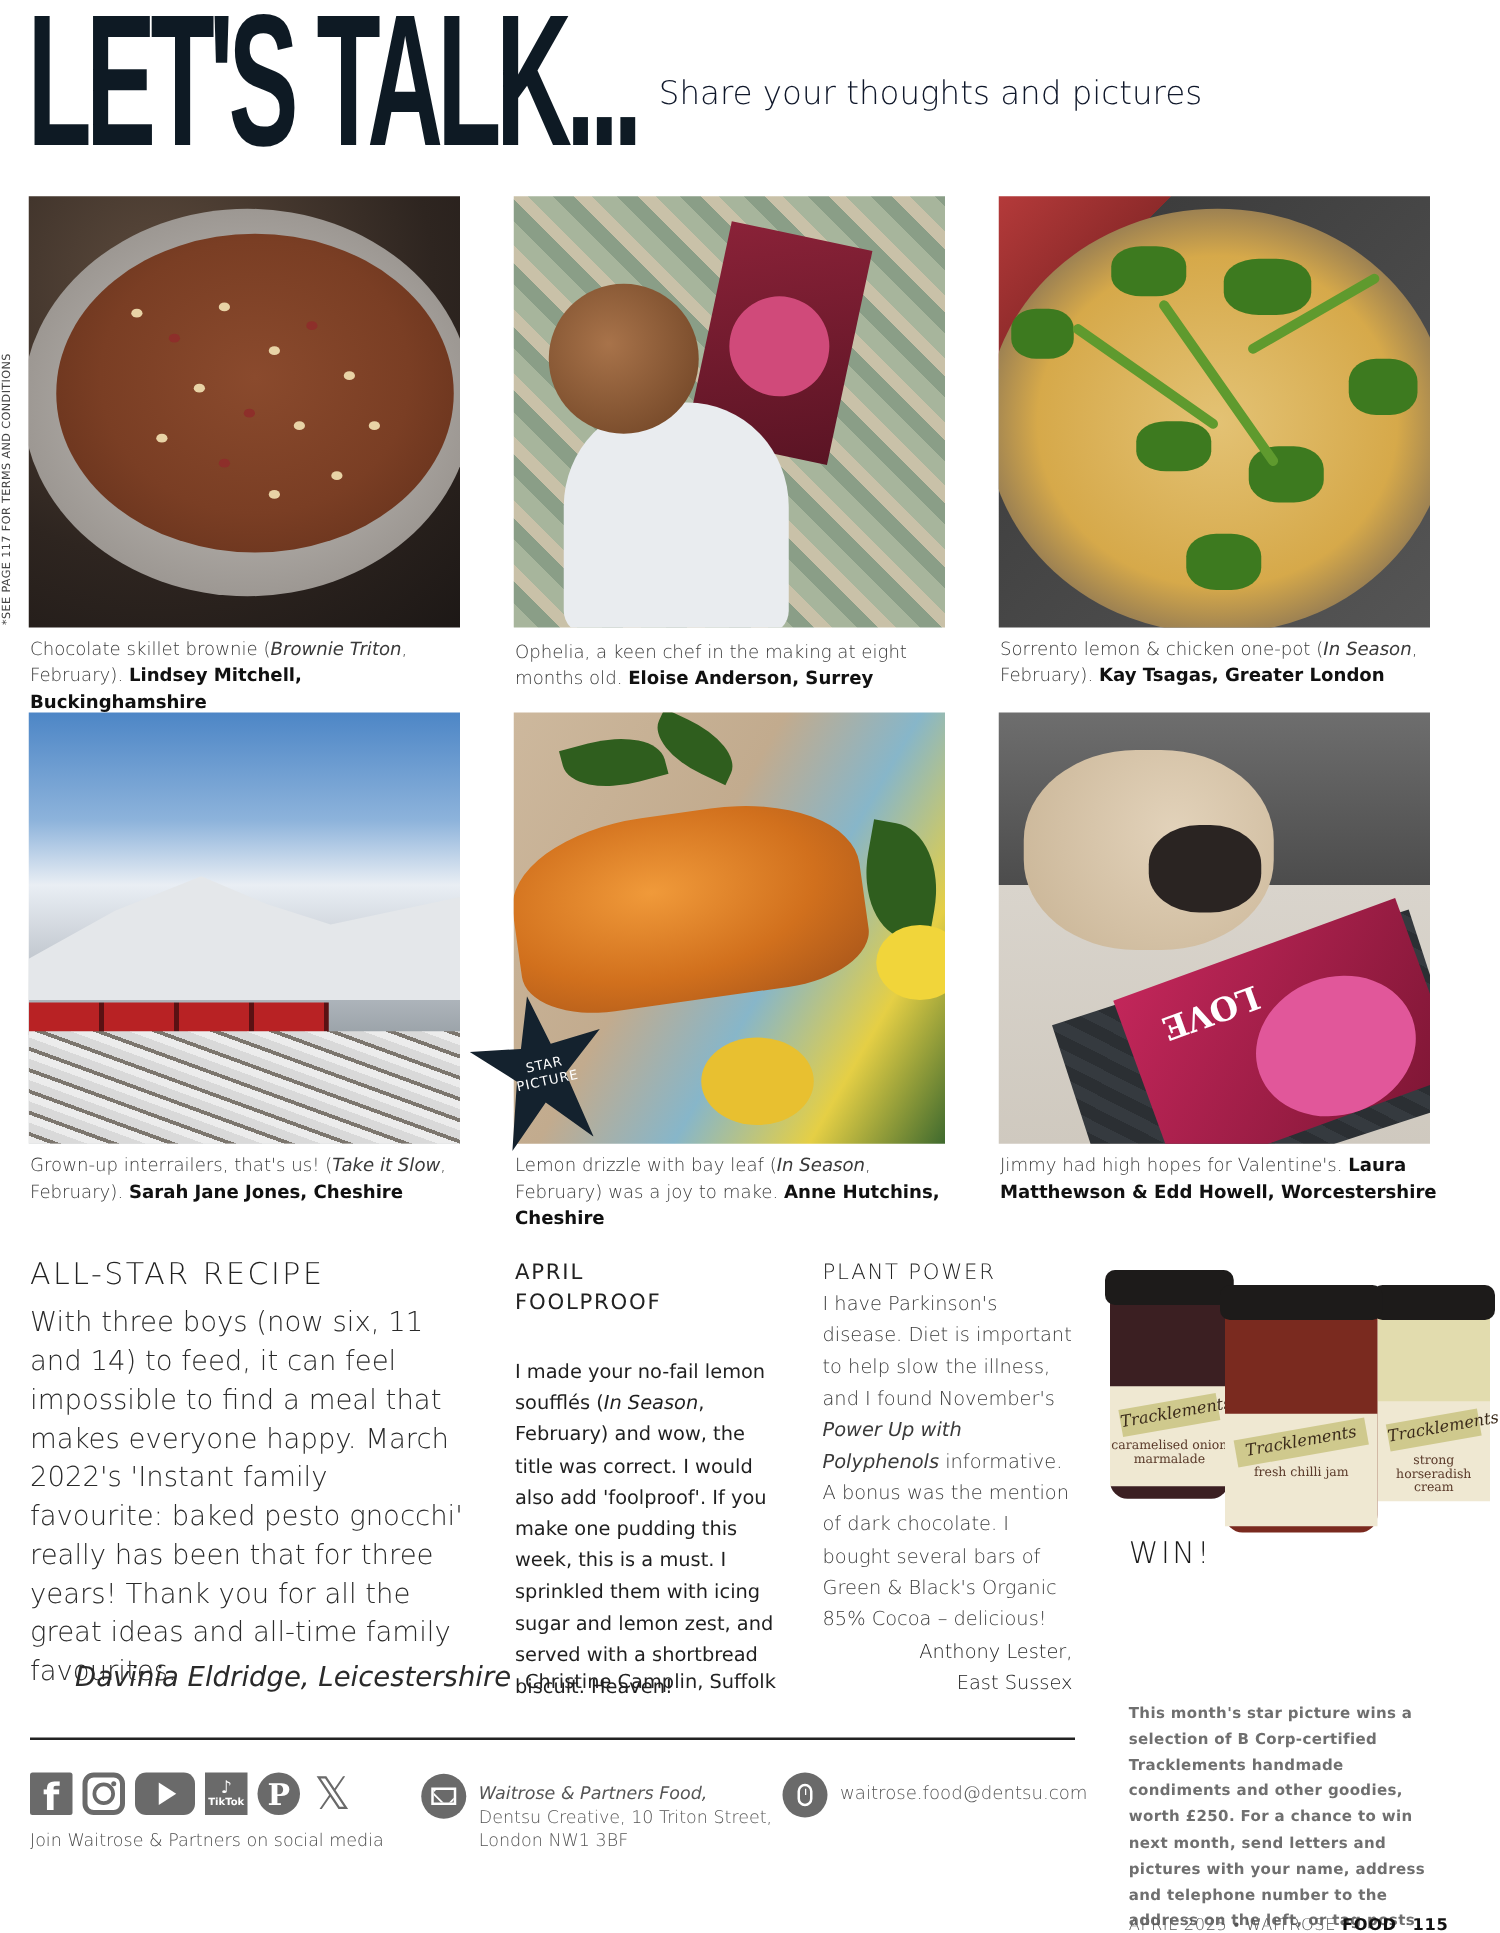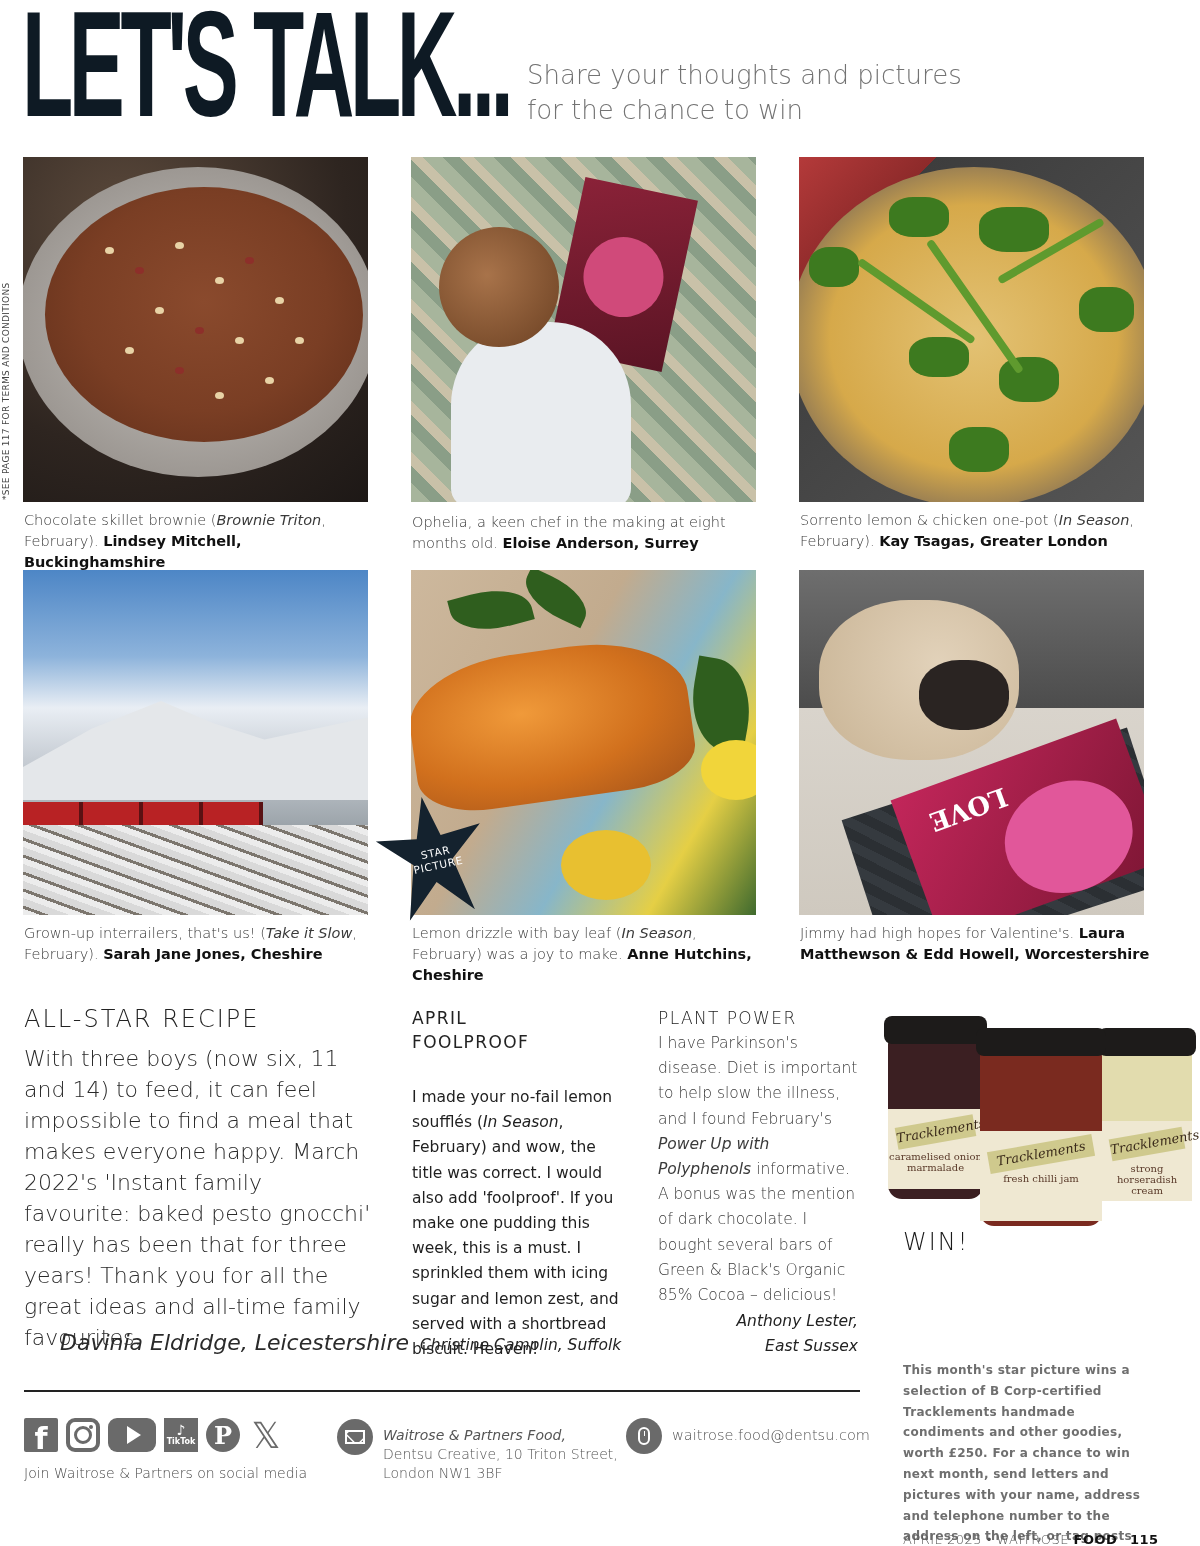--- a/index.html
+++ b/index.html
@@ -9,21 +9,21 @@
   .title {
     position: absolute; left: 22px; top: 4px; height: 120px;
     font-family: "Liberation Sans", sans-serif; font-weight: 700;
     font-size: 150px; line-height: 120px; color: #0e1a24;
     letter-spacing: -8px; transform: scaleX(0.56); transform-origin: left top;
     white-space: nowrap;
   }
   .subtitle {
     position: absolute; left: 527px; top: 58px; width: 460px;
     font-family: "DejaVu Sans", sans-serif; font-weight: 300; font-size: 26px;
-    line-height: 35px; color: #737373;
+    line-height: 35px; color: #0f172a;
   }
   .side-note {
     position: absolute; left: 1px; top: 500px; transform: rotate(-90deg); transform-origin: left top;
     font-size: 9px; letter-spacing: 0.3px; color: #444; white-space: nowrap;
     font-family: "DejaVu Sans", sans-serif;
   }
 
   .photo { position: absolute; width: 345px; height: 345px; overflow: hidden; }
   .caption {
     position: absolute; width: 350px; font-size: 14.5px; line-height: 21px; color: #3a3a3a;
@@ -108,21 +108,21 @@
 
   .col-title {
     position: absolute; font-size: 17px; line-height: 24px; letter-spacing: 1.4px; color: #222;
     font-family: "DejaVu Sans", sans-serif;
   }
   .col-body {
     position: absolute; font-size: 15.5px; line-height: 25.2px; color: #1f1f1f;
     font-family: "DejaVu Sans", sans-serif;
   }
   .col-body.light { font-weight: 300; color: #3a3a3a; }
-  .col-sig { position: absolute; font-size: 15.5px; line-height: 25px; font-style: italic; color: #222; }
+  .col-sig { position: absolute; font-size: 15.5px; line-height: 25px; color: #222; }
 
   .jars { position: absolute; left: 882px; top: 1010px; width: 310px; height: 215px; }
   .jar { position:absolute; border-radius: 10px 10px 14px 14px; }
   .jar-lid { position:absolute; left: -4px; top: -18px; right: -4px; height: 28px; background: #1d1b1a; border-radius: 8px; }
   .jar-label { position:absolute; left: 0; right: 0; top: 75px; height: 80px; background: #efe8d2; }
   .jar-brand { position:absolute; left: 8px; right: 8px; top: 12px; height: 22px; background: #cfc98d;
     font-family: "DejaVu Serif", serif; font-style: italic; font-size: 13px; color: #3a2a1a; text-align: center; line-height: 22px; transform: rotate(-10deg); }
   .jar-name { position:absolute; left: 0; right: 0; top: 42px; text-align:center; font-family: "DejaVu Serif", serif; font-size: 10px; line-height: 11px; color: #5a3a2a; }
 
   .win-title {
@@ -164,21 +164,20 @@
   .footer { position: absolute; left: 903px; top: 1532px; font-size: 13px; color: #555; letter-spacing: 0.5px; font-weight: 300; }
   .footer b { font-weight: 700; color: #111; }
   .footer .pg { margin-left: 8px; font-weight: 700; color: #111; }
 </style>
 </head>
 <body>
 
 <div class="title">LET'S TALK...</div>
 <div class="subtitle">
   <div>Share your thoughts and pictures</div>
-  <div>for the chance to win</div>
 </div>
 <div class="side-note">*SEE PAGE 117 FOR TERMS AND CONDITIONS</div>
 
 <div class="photo brownie-bg" style="left:23px; top:157px;">
   <div class="brownie-pan"></div>
   <div class="brownie">
     <span class="nut" style="left:60px;top:60px"></span>
       <span class="nut r" style="left:90px;top:80px"></span>
     <span class="nut" style="left:130px;top:55px"></span>
       <span class="nut" style="left:170px;top:90px"></span>
@@ -280,21 +279,21 @@
   <div>APRIL</div>
   <div>FOOLPROOF</div>
 </div>
 <div class="col-body" style="left:412px; top:1057px; width:218px;margin-top:28px;">
   <span>I made your no-fail lemon soufflés (</span><i>In Season</i><span>, February) and wow, the title was correct. I would also add 'foolproof'. If you make one pudding this week, this is a must. I sprinkled them with icing sugar and lemon zest, and served with a shortbread biscuit. Heaven!</span>
 </div>
 <div class="col-sig" style="left:420px; top:1333px;">Christine Camplin, Suffolk</div>
 
 <div class="col-title" style="left:658px; top:1006px; font-weight:300;">PLANT POWER</div>
 <div class="col-body light" style="left:658px; top:1031px; width:200px;">
-  <span>I have Parkinson's disease. Diet is important to help slow the illness, and I found February's </span><i>Power Up with Polyphenols</i><span> informative. A bonus was the mention of dark chocolate. I bought several bars of Green &amp; Black's Organic 85% Cocoa – delicious!</span>
+  <span>I have Parkinson's disease. Diet is important to help slow the illness, and I found November's </span><i>Power Up with Polyphenols</i><span> informative. A bonus was the mention of dark chocolate. I bought several bars of Green &amp; Black's Organic 85% Cocoa – delicious!</span>
 </div>
 <div class="col-sig" style="left:658px; top:1309px; width:200px; text-align:right; font-weight:300;">
   <div>Anthony Lester,</div>
   <div>East Sussex</div>
 </div>
 
 <div class="jars">
   <div class="jar" style="left:6px; top:24px; width:95px; height:165px; background:#3b1f22;">
     <div class="jar-lid"></div>
     <div class="jar-label">

